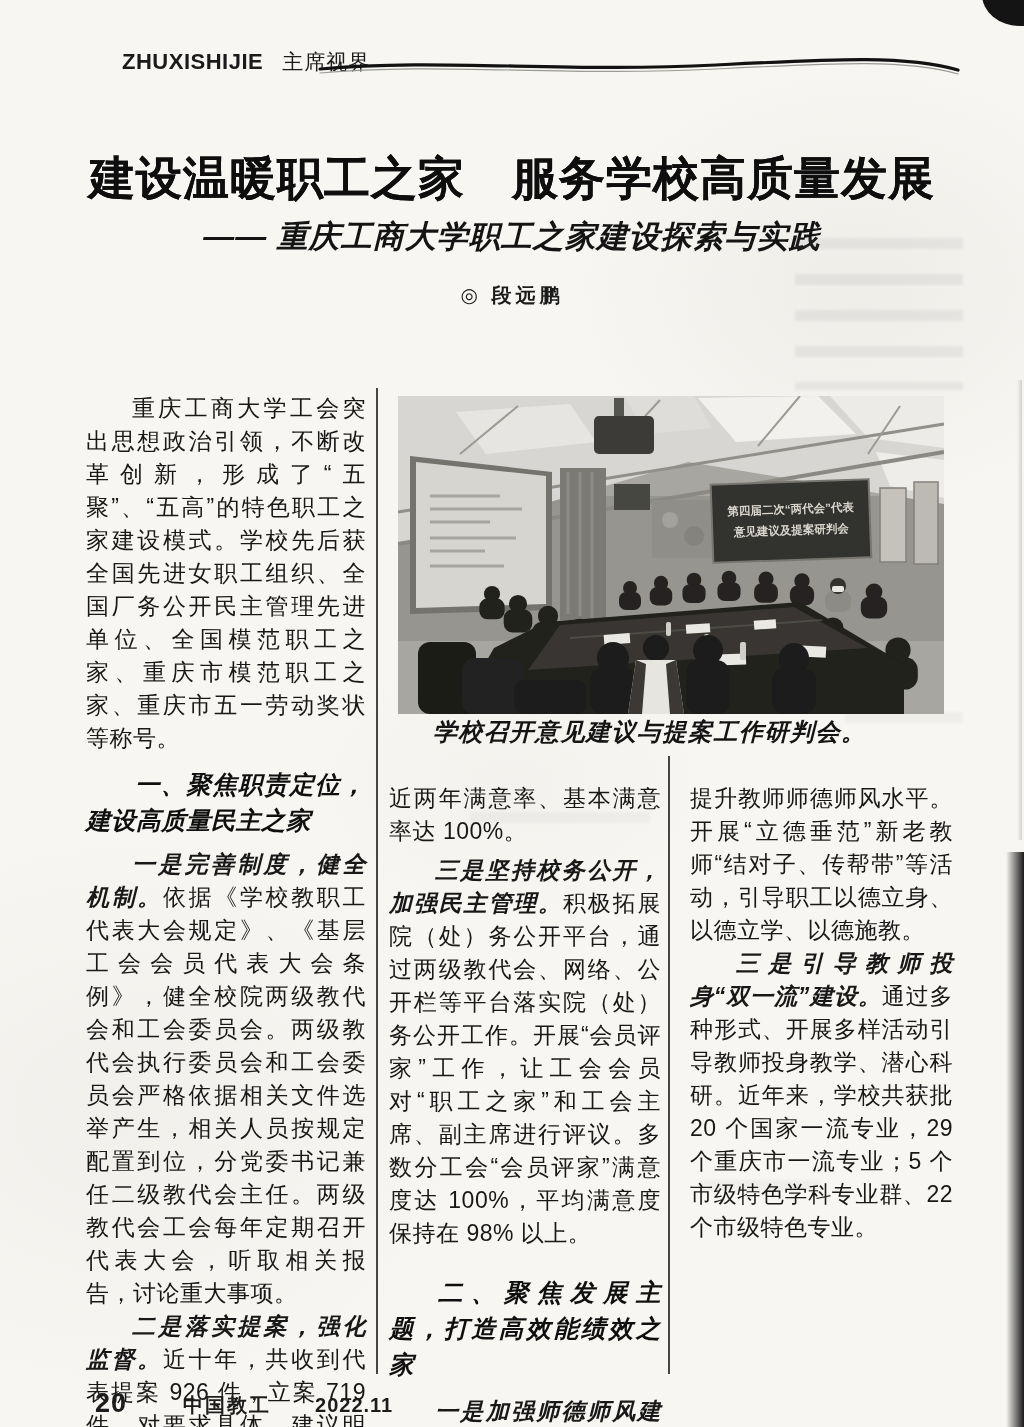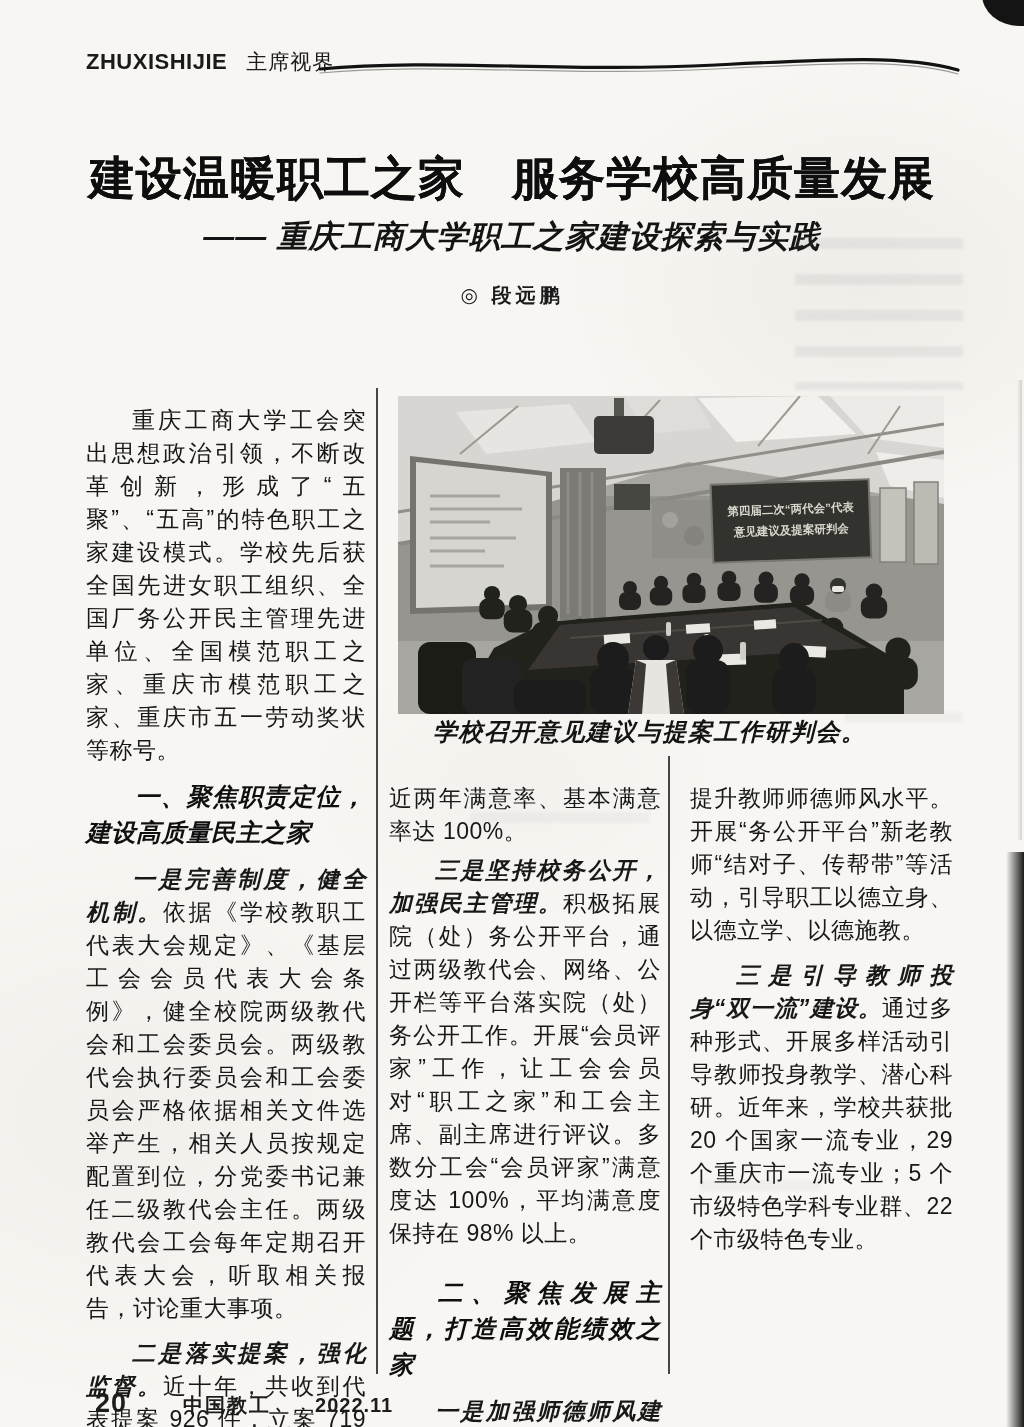--- a/index.html
+++ b/index.html
@@ -7,34 +7,34 @@
     position:relative;width:1024px;height:1427px;margin:0 auto;overflow:hidden;
     background:
       radial-gradient(ellipse 420px 320px at 84% 20%, rgba(158,156,148,0.10), transparent 70%),
       radial-gradient(ellipse 520px 420px at 12% 78%, rgba(158,156,148,0.07), transparent 70%),
       radial-gradient(ellipse 300px 200px at 50% 55%, rgba(158,156,148,0.05), transparent 70%),
       #f7f6f2;
     font-family:"Liberation Sans","DejaVu Sans",sans-serif;color:#1c1c1c;
   }
   
   .masthead{position:absolute;left:86px;top:48px;display:flex;align-items:baseline;}
-  .masthead .en{font-size:22px;font-weight:600;letter-spacing:.5px;color:#1a1a1a;}
+  .masthead .en{font-size:22px;font-weight:600;letter-spacing:.5px;color:#1a1a1a;margin-left:36px;}
   .masthead .cn{font-size:21px;font-weight:500;margin-left:19px;letter-spacing:1px;}
   .header-rule{position:absolute;left:316px;top:50px;}
   
   .headline{position:absolute;left:60px;top:152px;width:904px;text-align:center;}
   .headline .title{font-size:46px;font-weight:900;letter-spacing:1px;color:#0e0e0e;margin:0;line-height:1.15;
     text-shadow:0 0 .6px #0e0e0e;}
   .headline .subtitle{font-size:31px;font-weight:700;font-style:italic;margin:11px 0 0;color:#141414;letter-spacing:1px;}
   .headline .author{font-size:20px;font-weight:600;margin:24px 0 0;letter-spacing:4px;}
   
   .col{position:absolute;text-align:justify;text-justify:inter-character;font-size:23px;line-height:33px;
     letter-spacing:.5px;color:#181818;}
   .col p{margin:0;}
-  .col .indent{text-indent:2em;margin-top:12px;}
+  .col .indent{text-indent:2em;}
   .lead{font-style:italic;font-weight:600;}
   .colhead{font-weight:800;font-size:24.5px;line-height:36px;text-indent:2em;margin:12px 0 9px;color:#0f0f0f;font-style:italic;}
   .colhead.mid{margin-top:25px;margin-bottom:12px;}
   .sep{position:absolute;width:2px;background:#262626;opacity:.85;}
   
   .photo{position:absolute;left:398px;top:396px;width:546px;height:318px;}
   .photo svg{display:block;width:100%;height:100%;}
   .caption{position:absolute;left:433px;top:716px;font-size:24px;font-weight:700;font-style:italic;
     letter-spacing:1.5px;color:#141414;}
   
@@ -207,21 +207,21 @@
   </div>
 
   <div class="col" style="left:389px;top:782px;width:272px;">
     <p>近两年满意率、基本满意率达 100%。</p>
     <p class="indent" style="margin-top:6px;"><span class="lead">三是坚持校务公开，加强民主管理。</span><span>积极拓展院（处）务公开平台，通过两级教代会、网络、公开栏等平台落实院（处）务公开工作。开展“会员评家”工作，让工会会员对“职工之家”和工会主席、副主席进行评议。多数分工会“会员评家”满意度达 100%，平均满意度保持在 98% 以上。</span></p>
     <h3 class="colhead mid">二、聚焦发展主题，打造高效能绩效之家</h3>
     <p class="indent"><span class="lead">一是加强师德师风建设。</span></p>
   </div>
 
   <div class="col" style="left:690px;top:782px;width:263px;">
-    <p>提升教师师德师风水平。开展“务公开平台”新老教师“结对子、传帮带”等活动，引导职工以德立身、以德立学、以德施教。</p>
+    <p>提升教师师德师风水平。开展“立德垂范”新老教师“结对子、传帮带”等活动，引导职工以德立身、以德立学、以德施教。</p>
     <p class="indent"><span class="lead">三是引导教师投身“双一流”建设。</span><span>通过多种形式、开展多样活动引导教师投身教学、潜心科研。近年来，学校共获批 20 个国家一流专业，29 个重庆市一流专业；5 个市级特色学科专业群、22 个市级特色专业。</span></p>
   </div>
 
   <div class="footer">
     <span class="pageno">20</span>
     <span class="mag">中国教工</span>
     <span class="issue">2022.11</span>
   </div>
 
   <div class="edge-streak"></div>

